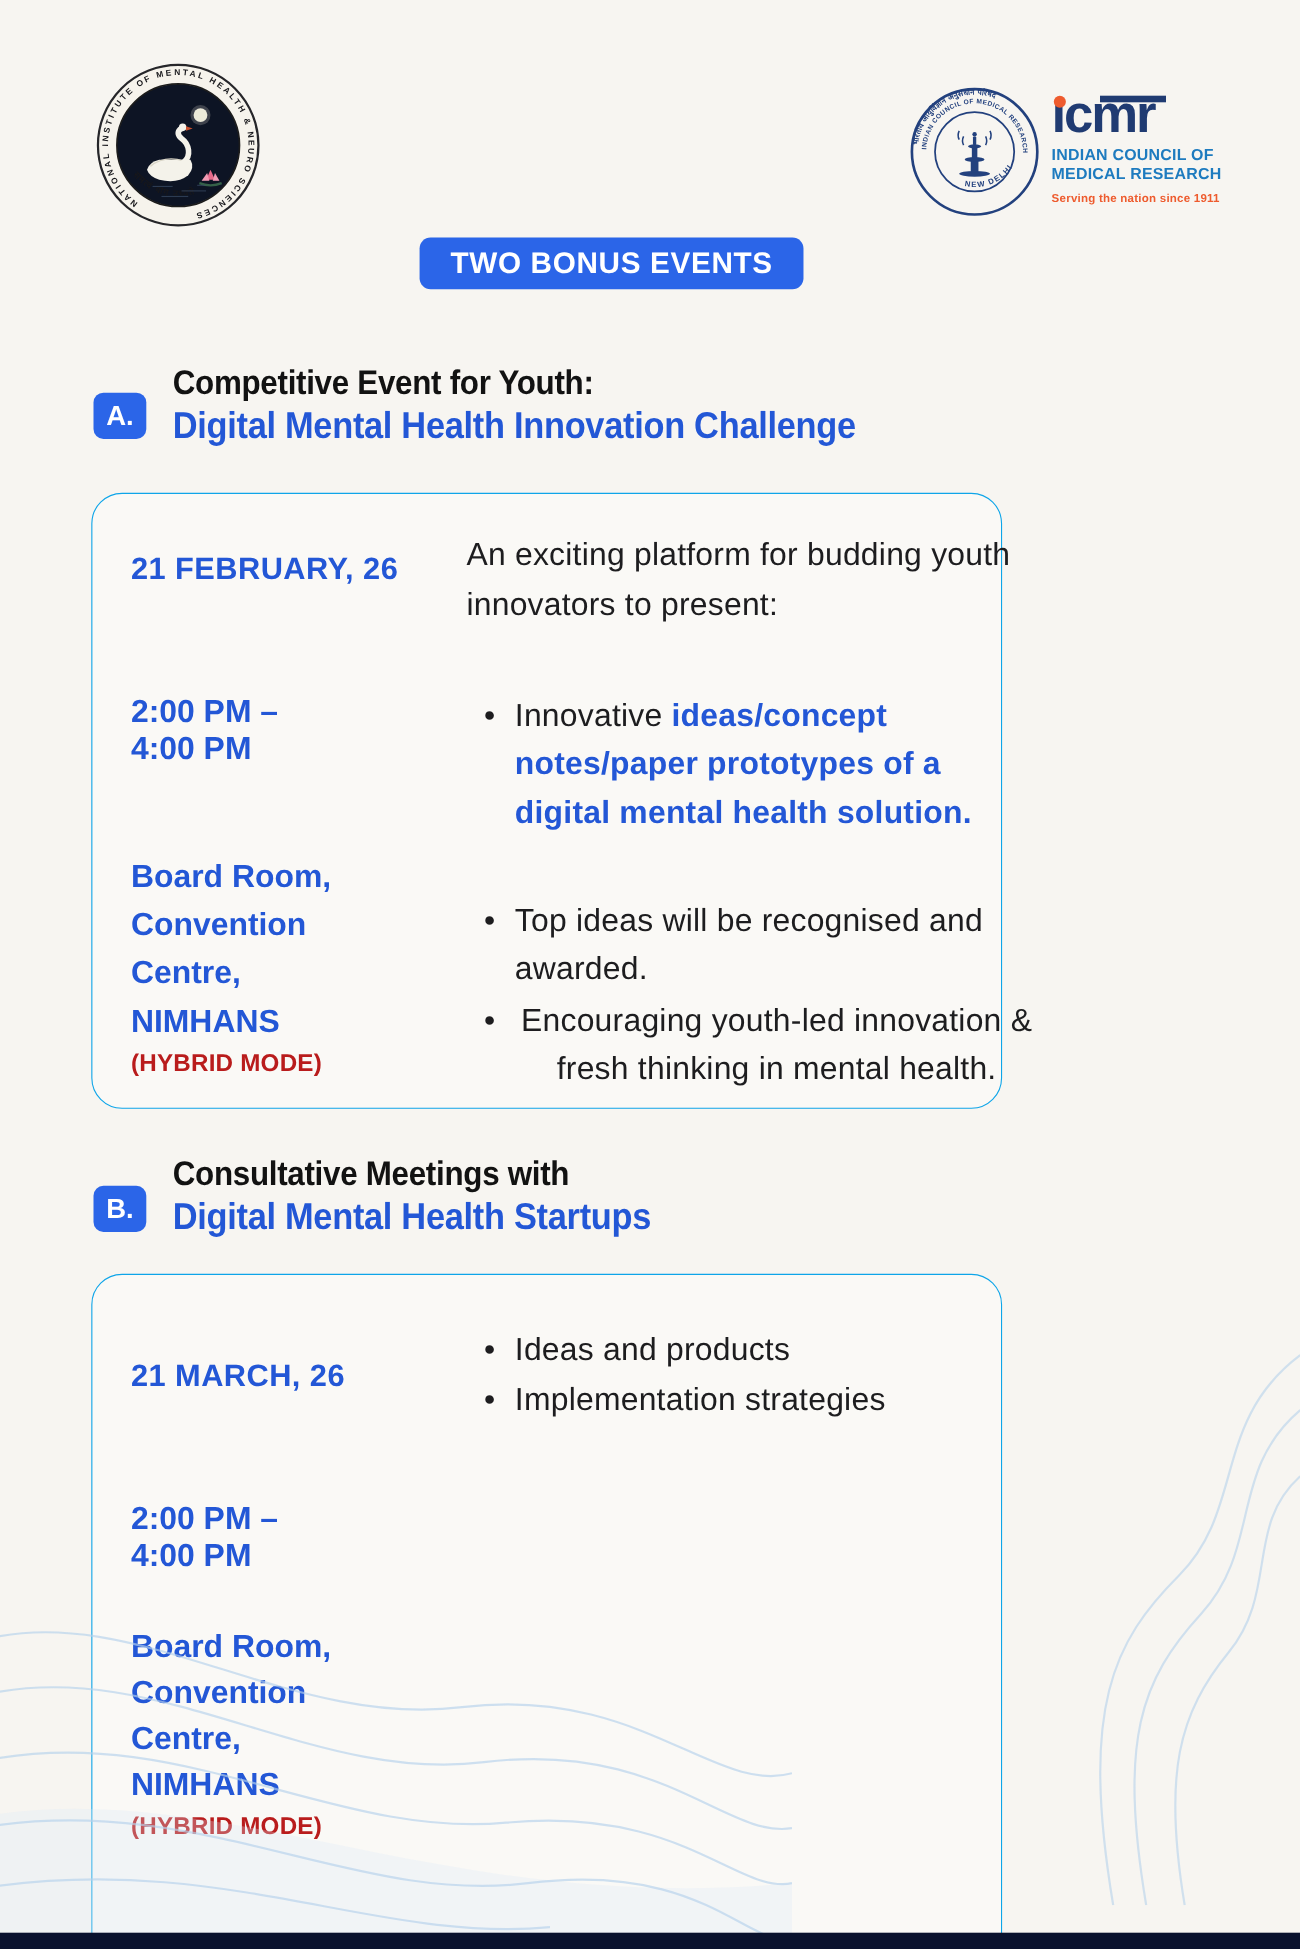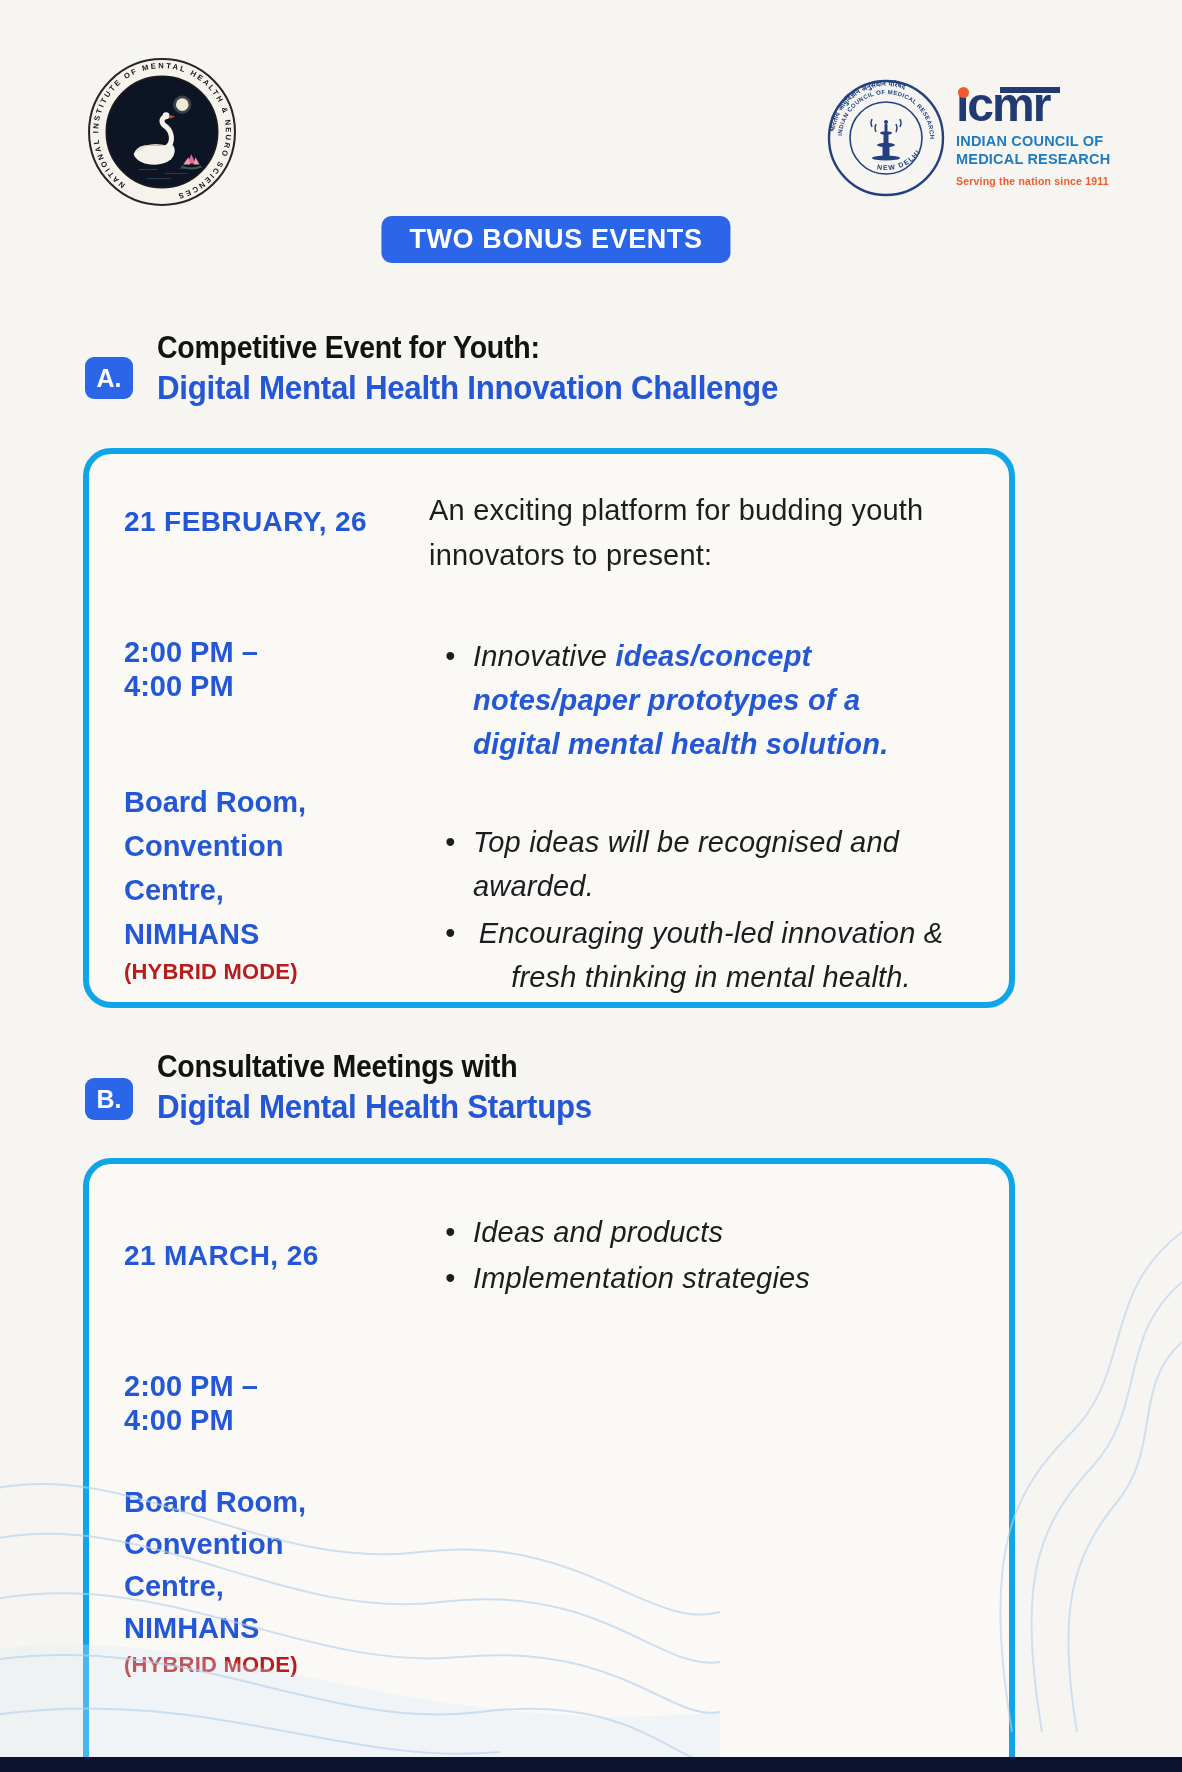--- a/index.html
+++ b/index.html
@@ -37,22 +37,22 @@
   #badge-a { left:85px; top:357px; }
   #badge-b { left:85px; top:1078px; }
   .sec-head { position:absolute; left:157px; transform:scaleX(.92); transform-origin:left top; }
   #head-a { top:329px; }
   #head-b { top:1048px; }
   .sec-title-black { font-size:31px; font-weight:bold; color:#121212; letter-spacing:-.3px; line-height:38px; white-space:nowrap; }
   .sec-title-blue  { font-size:34px; font-weight:bold; color:#2357D6; letter-spacing:-.3px; line-height:40px; white-space:nowrap; }
 
   
   .card {
-    position:absolute; left:83px; width:932px;
-    background:#FAF9F6; border:6px solid #0ea5e9; border-radius:28px;
+    position:absolute; left:83px; width:828px;
+    background:#FAF9F6; border:1px solid #0ea5e9; border-radius:28px;
     box-sizing:border-box;
   }
   #card-a { top:448px; height:560px; }
   #card-b { top:1158px; height:700px; }
 
   .col-left { position:absolute; left:35px; width:270px; color:#2357D6; font-weight:bold; }
   #card-a .col-left { top:52px; }
   #card-b .col-left { top:76px; }
   .ev-date { font-size:28px; letter-spacing:.4px; white-space:nowrap; }
   .ev-time { margin-top:97px; font-size:29px; line-height:34px; }
@@ -61,21 +61,21 @@
   #card-b .ev-venue { margin-top:44px; line-height:42px; }
   .ev-mode { margin-top:3px; color:#b91c1c; font-size:22px; letter-spacing:.2px; white-space:nowrap; }
 
   .col-right { position:absolute; left:340px; color:#1D1D1F; }
   #card-a .col-right { top:34px; width:560px; }
   #card-b .col-right { top:44px; width:560px; }
   .ev-intro { font-size:29px; line-height:45px; letter-spacing:.2px; }
   #card-a .ev-intro { width:520px; }
   #card-b .ev-intro { width:545px; line-height:46px; }
 
-  .bullet { position:relative; padding-left:44px; font-size:29px; letter-spacing:.2px;font-style:italic; }
+  .bullet { position:relative; padding-left:44px; font-size:29px; letter-spacing:.2px; }
   #card-a .bullet { line-height:44px; width:476px; }
   #card-b .bullet { line-height:46px; width:476px; }
   .bullet::before { content:"\2022"; position:absolute; left:16px; top:0; color:#1D1D1F; }
   #card-a .bullet-1 { margin-top:56px; }
   #card-a .bullet-2 { margin-top:54px; }
   #card-a .bullet-3 { margin-top:3px;text-align:center; }
   .hl { color:#2357D6; font-weight:bold; }
   #card-b .bullets { margin-top:1px; }
 
   

